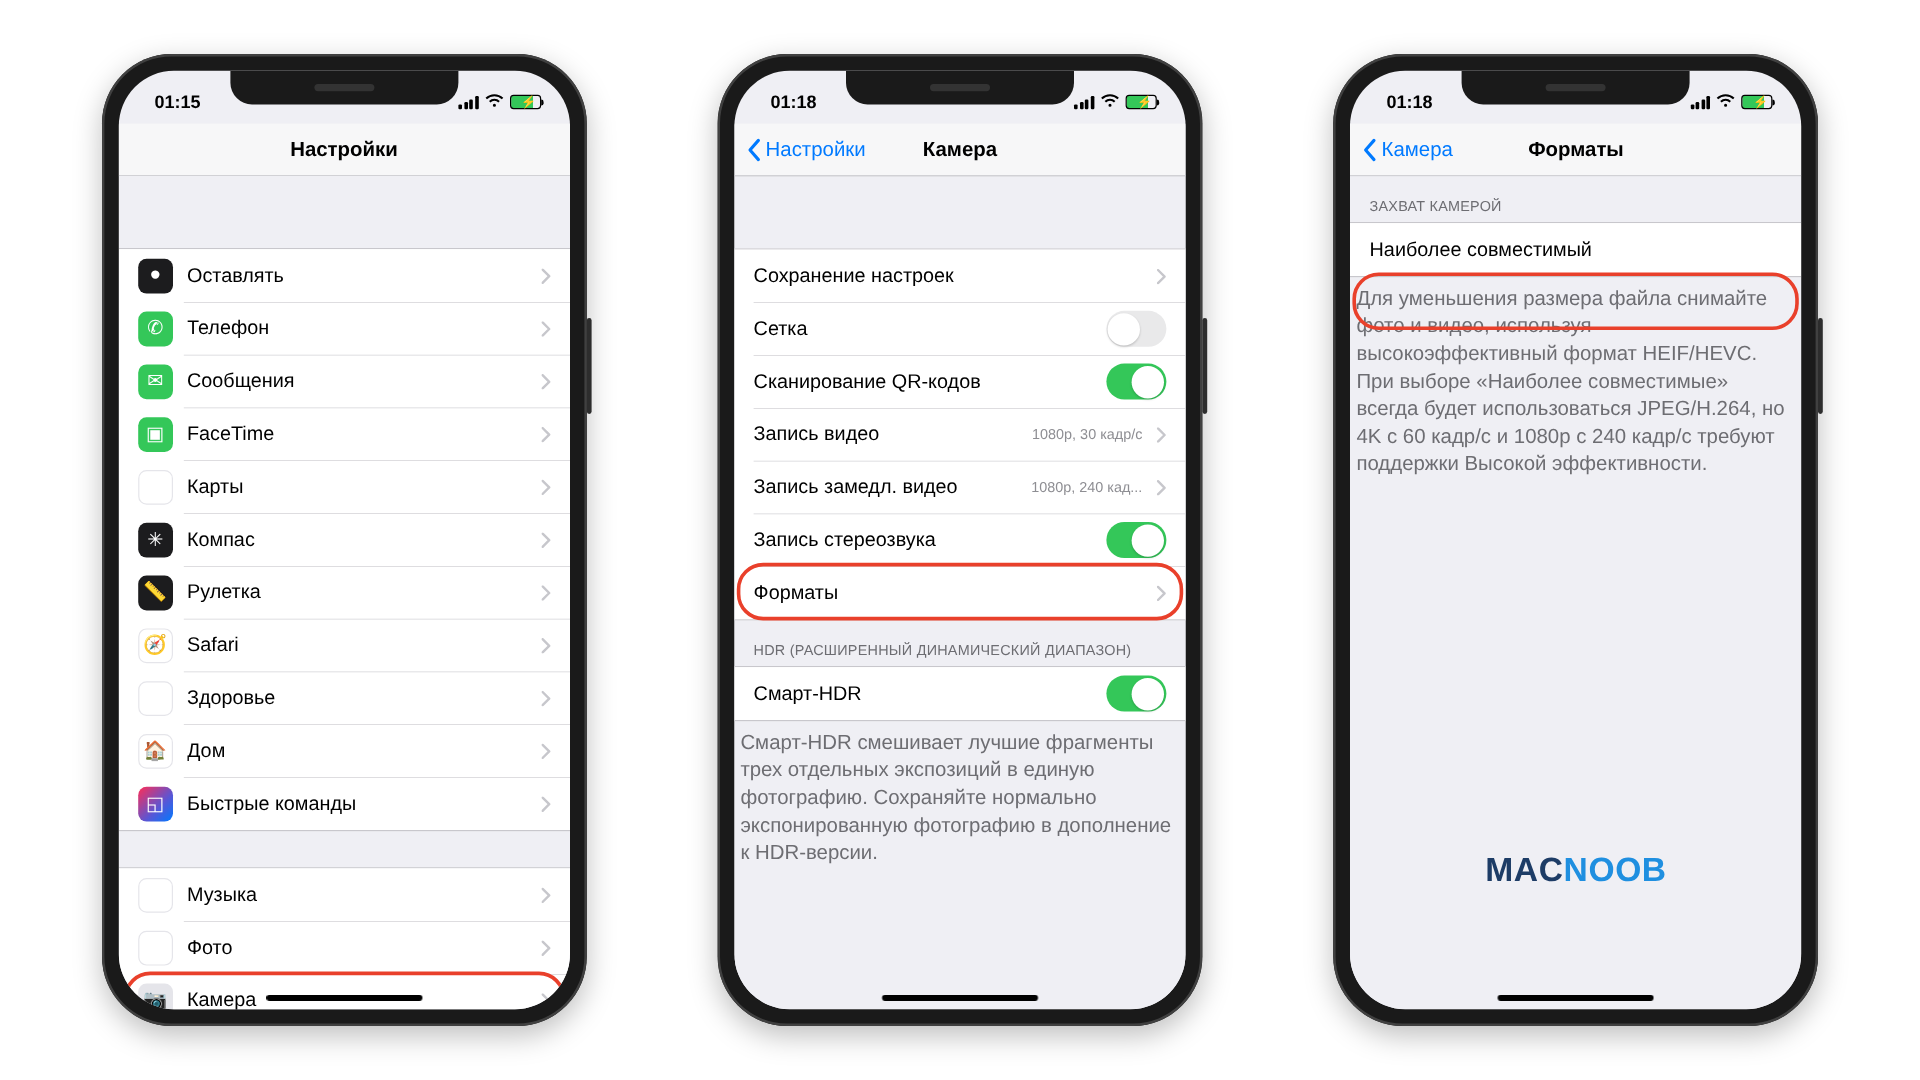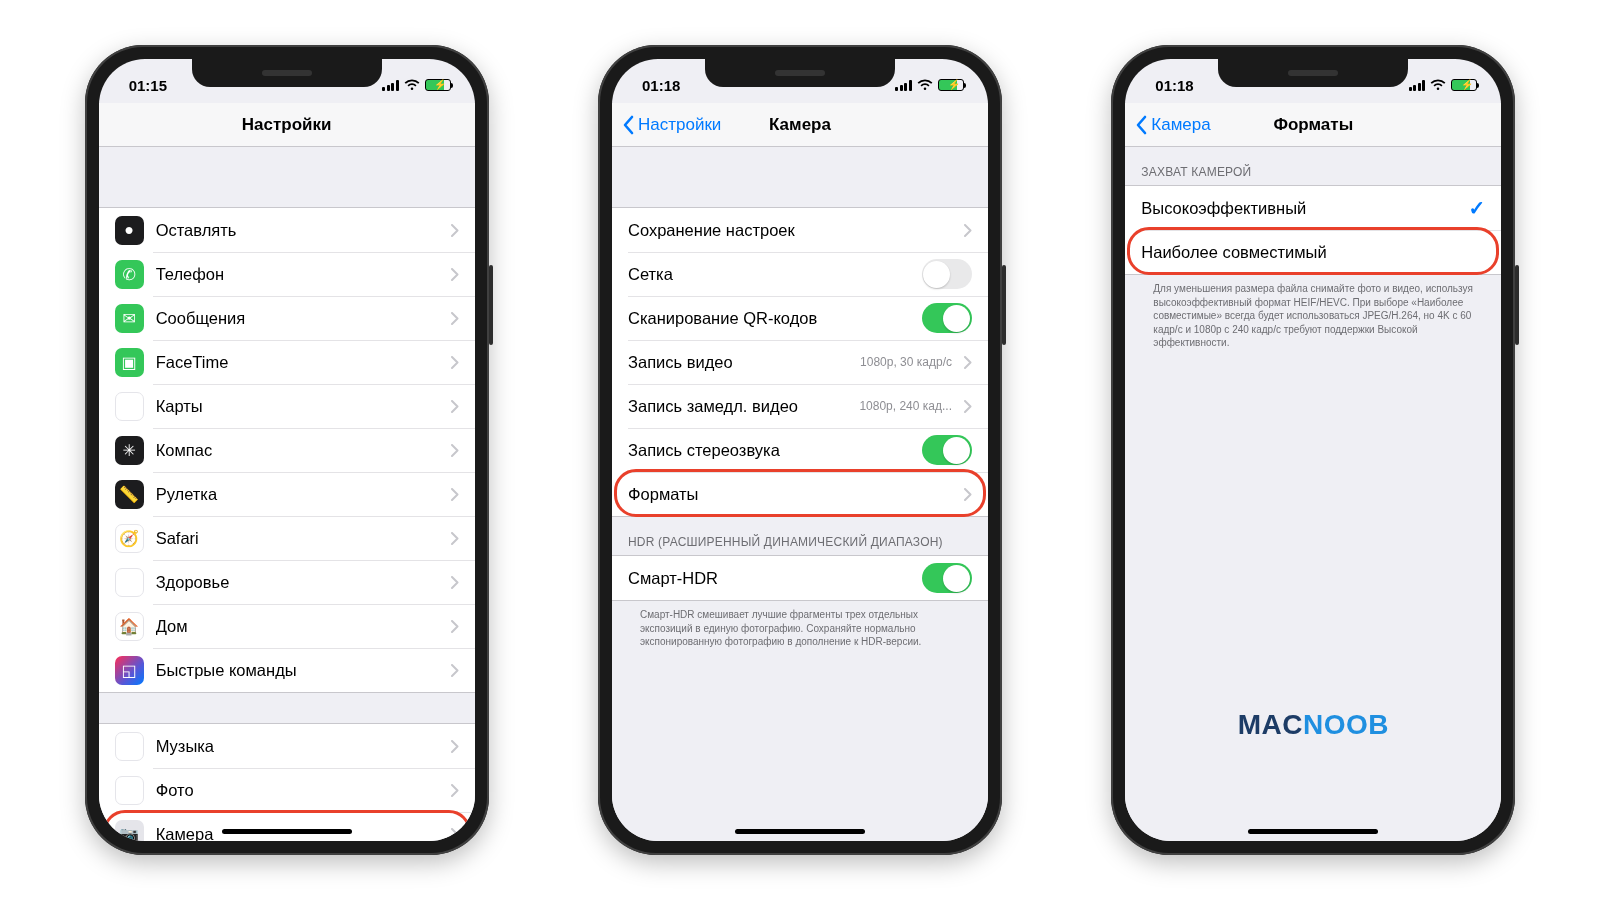--- a/index.html
+++ b/index.html
@@ -130,23 +130,23 @@
   .group + .group, .spacer + .group { margin-top: 30px; }
   .spacer { height: 30px; }
   .section-header {
     font-size: 12px;
     color: #6d6d72;
     padding: 18px 16px 6px;
     text-transform: uppercase;
     letter-spacing: .2px;
   }
   .section-footer {
-    font-size: 10px;
+    font-size: 17px;
     color: #6d6d72;
-    padding: 7px 28px 12px;
+    padding: 7px 5px 12px;
     line-height: 1.35;
   }
 
   .row {
     display: flex;
     align-items: center;
     min-height: 44px;
     padding: 0 16px;
     position: relative;
     font-size: 16.5px;
@@ -553,24 +553,20 @@
             <path d="M10 2L3 10l7 8" stroke="#007aff" stroke-width="2.6" fill="none" stroke-linecap="round" stroke-linejoin="round"></path>
           </svg>
         <span>Камера</span>
       </div>
       <div class="nav-title">Форматы</div>
     </div>
     <div class="content" style="position:relative">
       <div class="section-header">ЗАХВАТ КАМЕРОЙ</div>
       <div class="group" id="p3g" style="margin-top:0; position:relative">
           <div class="row">
-            <span class="label">Высокоэффективный</span>
-            <span class="check">✓</span>
-          </div>
-          <div class="row">
             <span class="label">Наиболее совместимый</span>
           </div>
           <div class="highlight" style="left: 2px; right: 2px; top: 41px; height: 48px;"></div>
         </div>
       <div class="section-footer">Для уменьшения размера файла снимайте фото и видео, используя высокоэффективный формат HEIF/HEVC. При выборе «Наиболее совместимые» всегда будет использоваться JPEG/H.264, но 4K с 60 кадр/с и 1080p с 240 кадр/с требуют поддержки Высокой эффективности.</div>
       <div class="watermark">
         <span class="mac">MAC</span><span class="noob">NOOB</span>
       </div>
     </div>
     <div class="home-indicator"></div>

